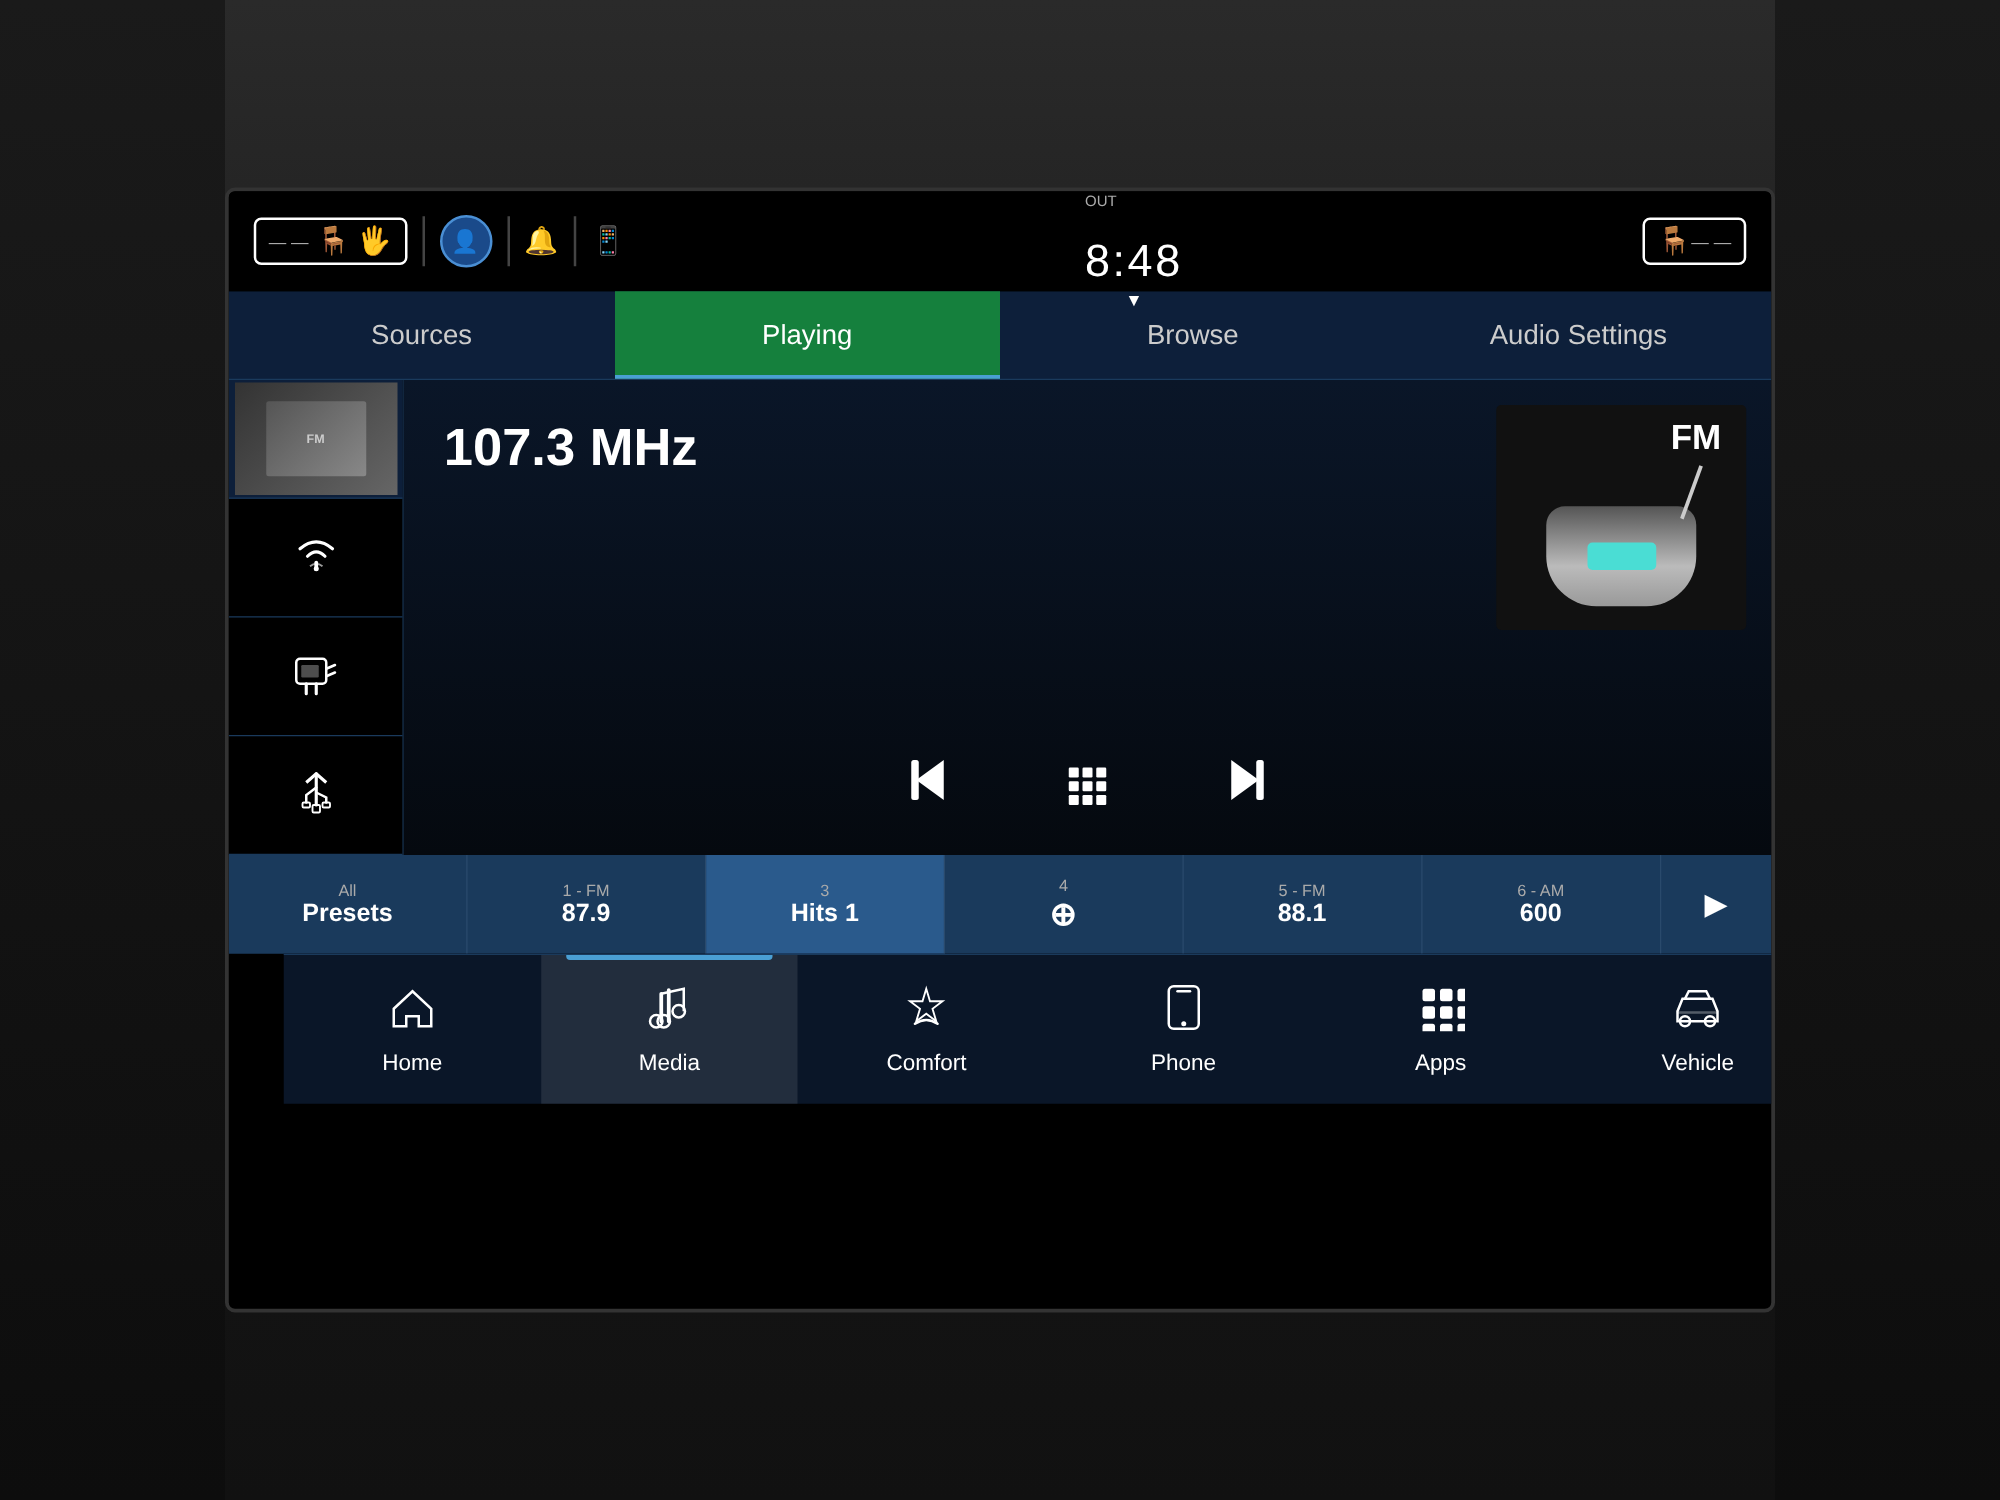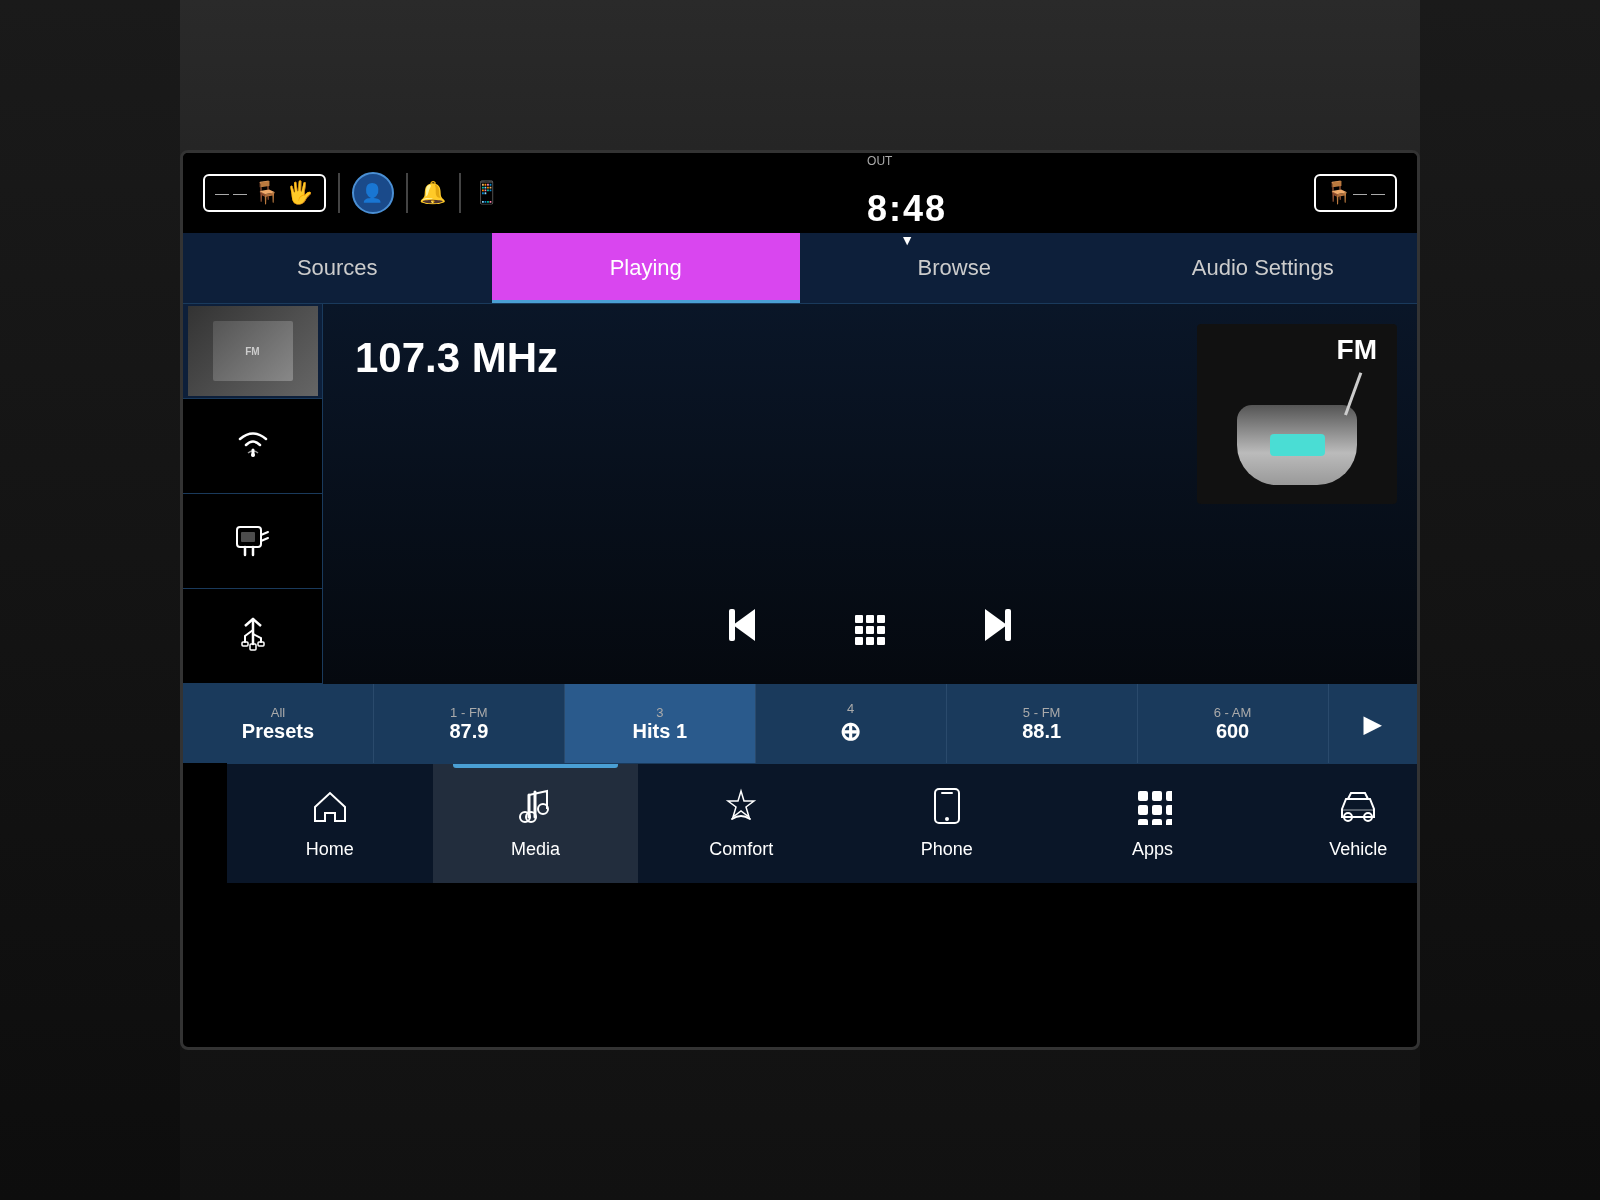--- a/index.html
+++ b/index.html
@@ -100,21 +100,21 @@
 
     .status-center {
       display: flex;
       flex-direction: column;
       align-items: center;
     }
 
     .time-display {
       color: #fff;
       font-size: 36px;
-      font-weight: 700;
+      font-weight: 400;
       letter-spacing: 2px;
     }
 
     .status-right {
       display: flex;
       align-items: center;
       gap: 10px;
     }
 
     .seat-control-box-right {
@@ -138,21 +138,21 @@
       padding: 22px 10px;
       text-align: center;
       color: #ccc;
       font-size: 22px;
       cursor: pointer;
       position: relative;
     }
 
     .tab.active {
       color: #fff;
-      background: #d946ef;
+      background: #15803d;
     }
 
     .tab.active::after {
       content: '';
       position: absolute;
       bottom: 0;
       left: 0;
       right: 0;
       height: 3px;
       background: #4a9fd4;

